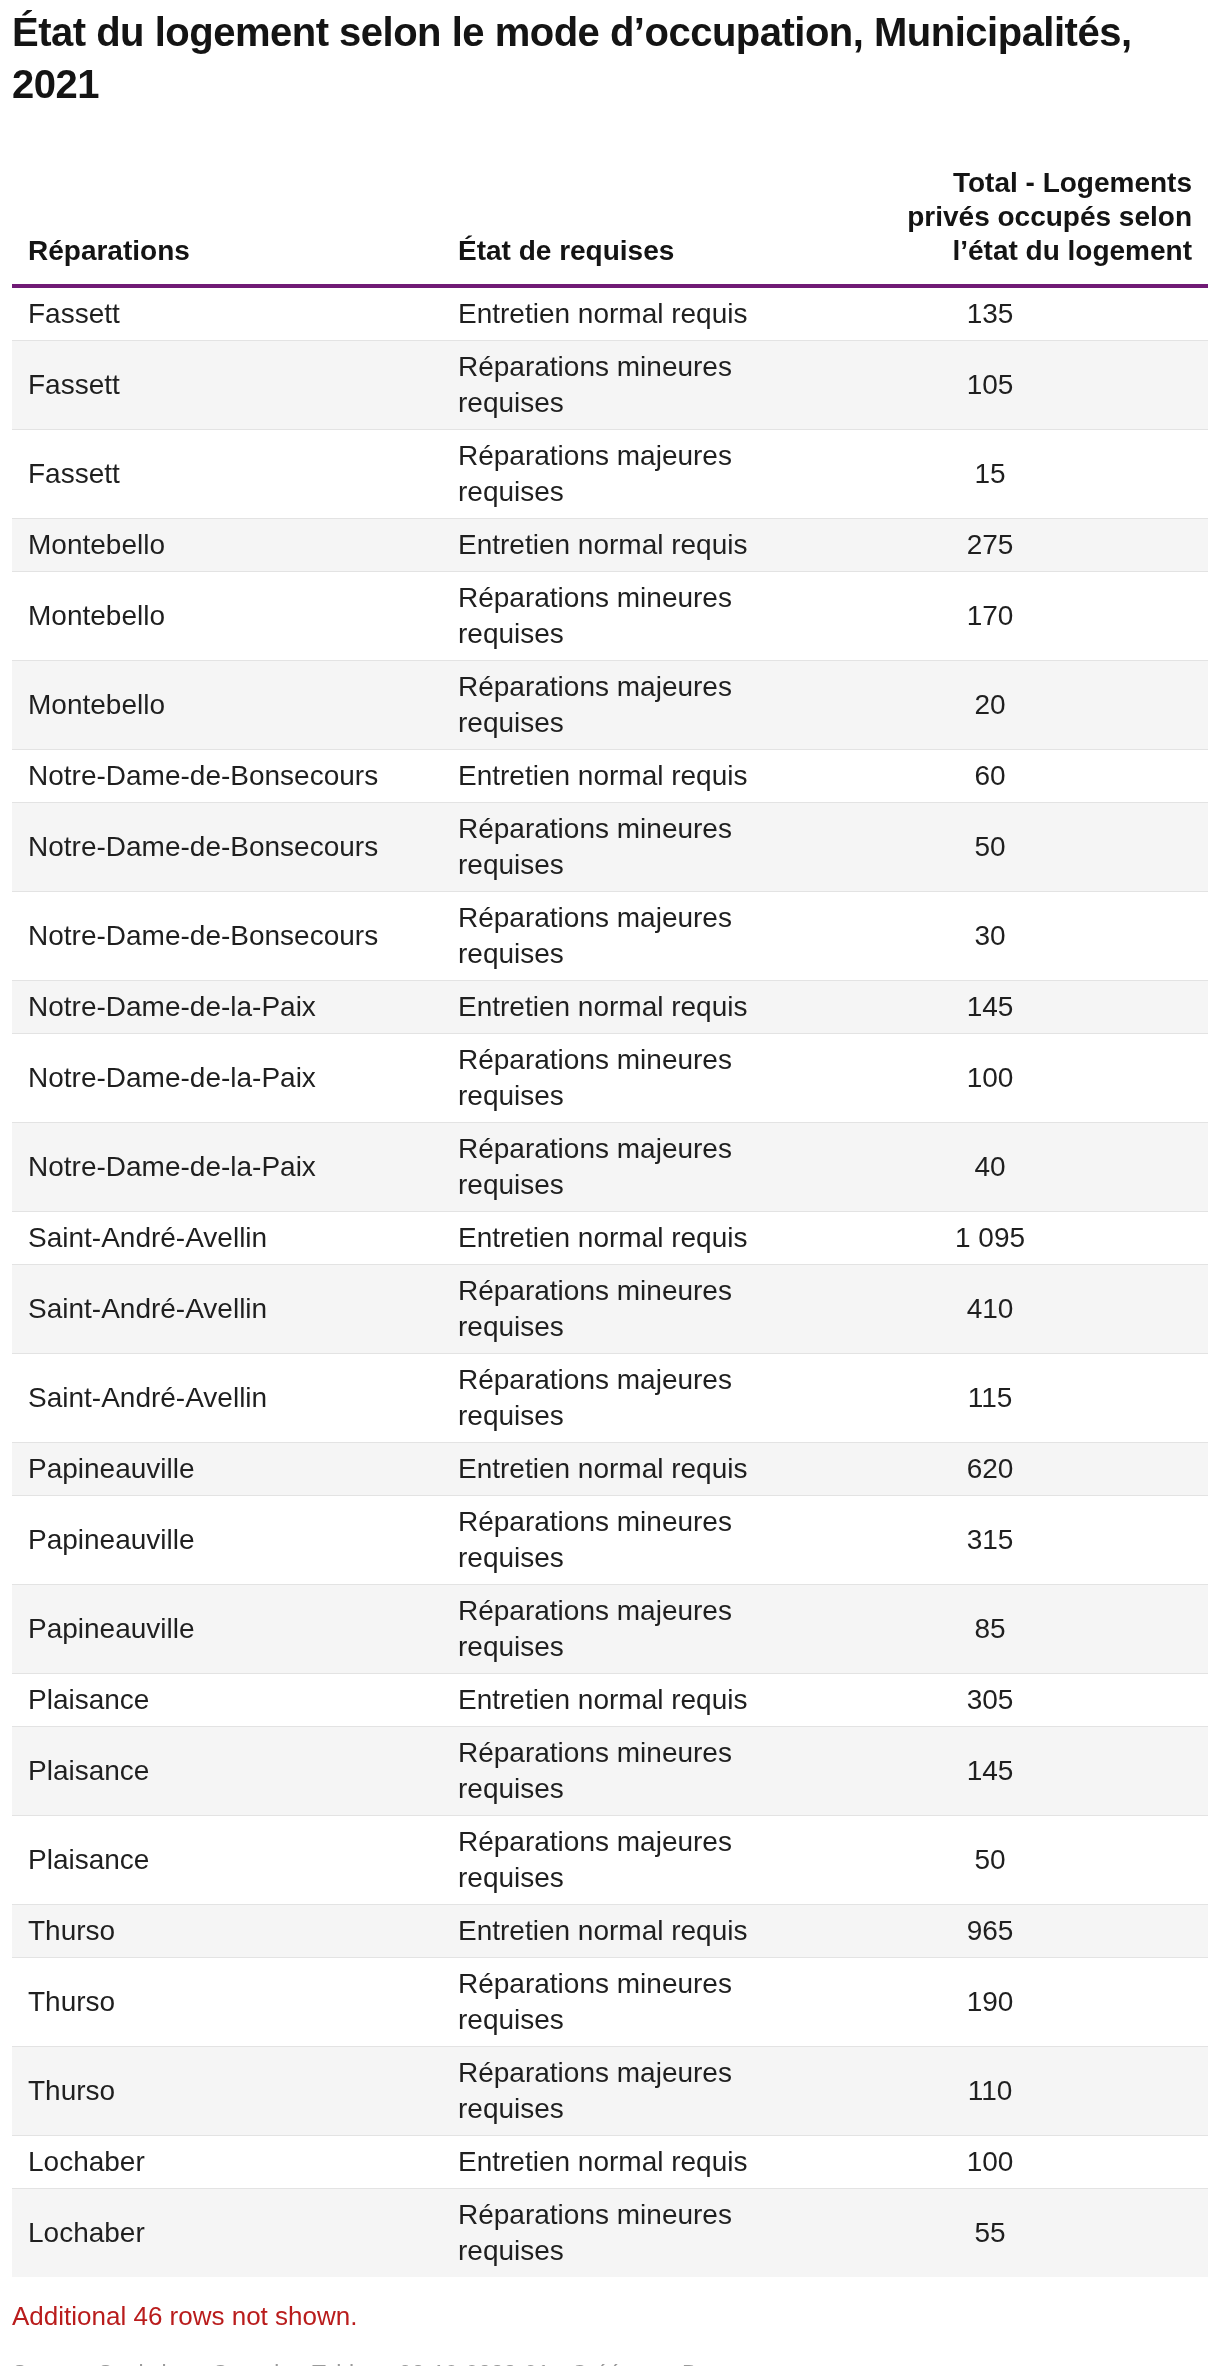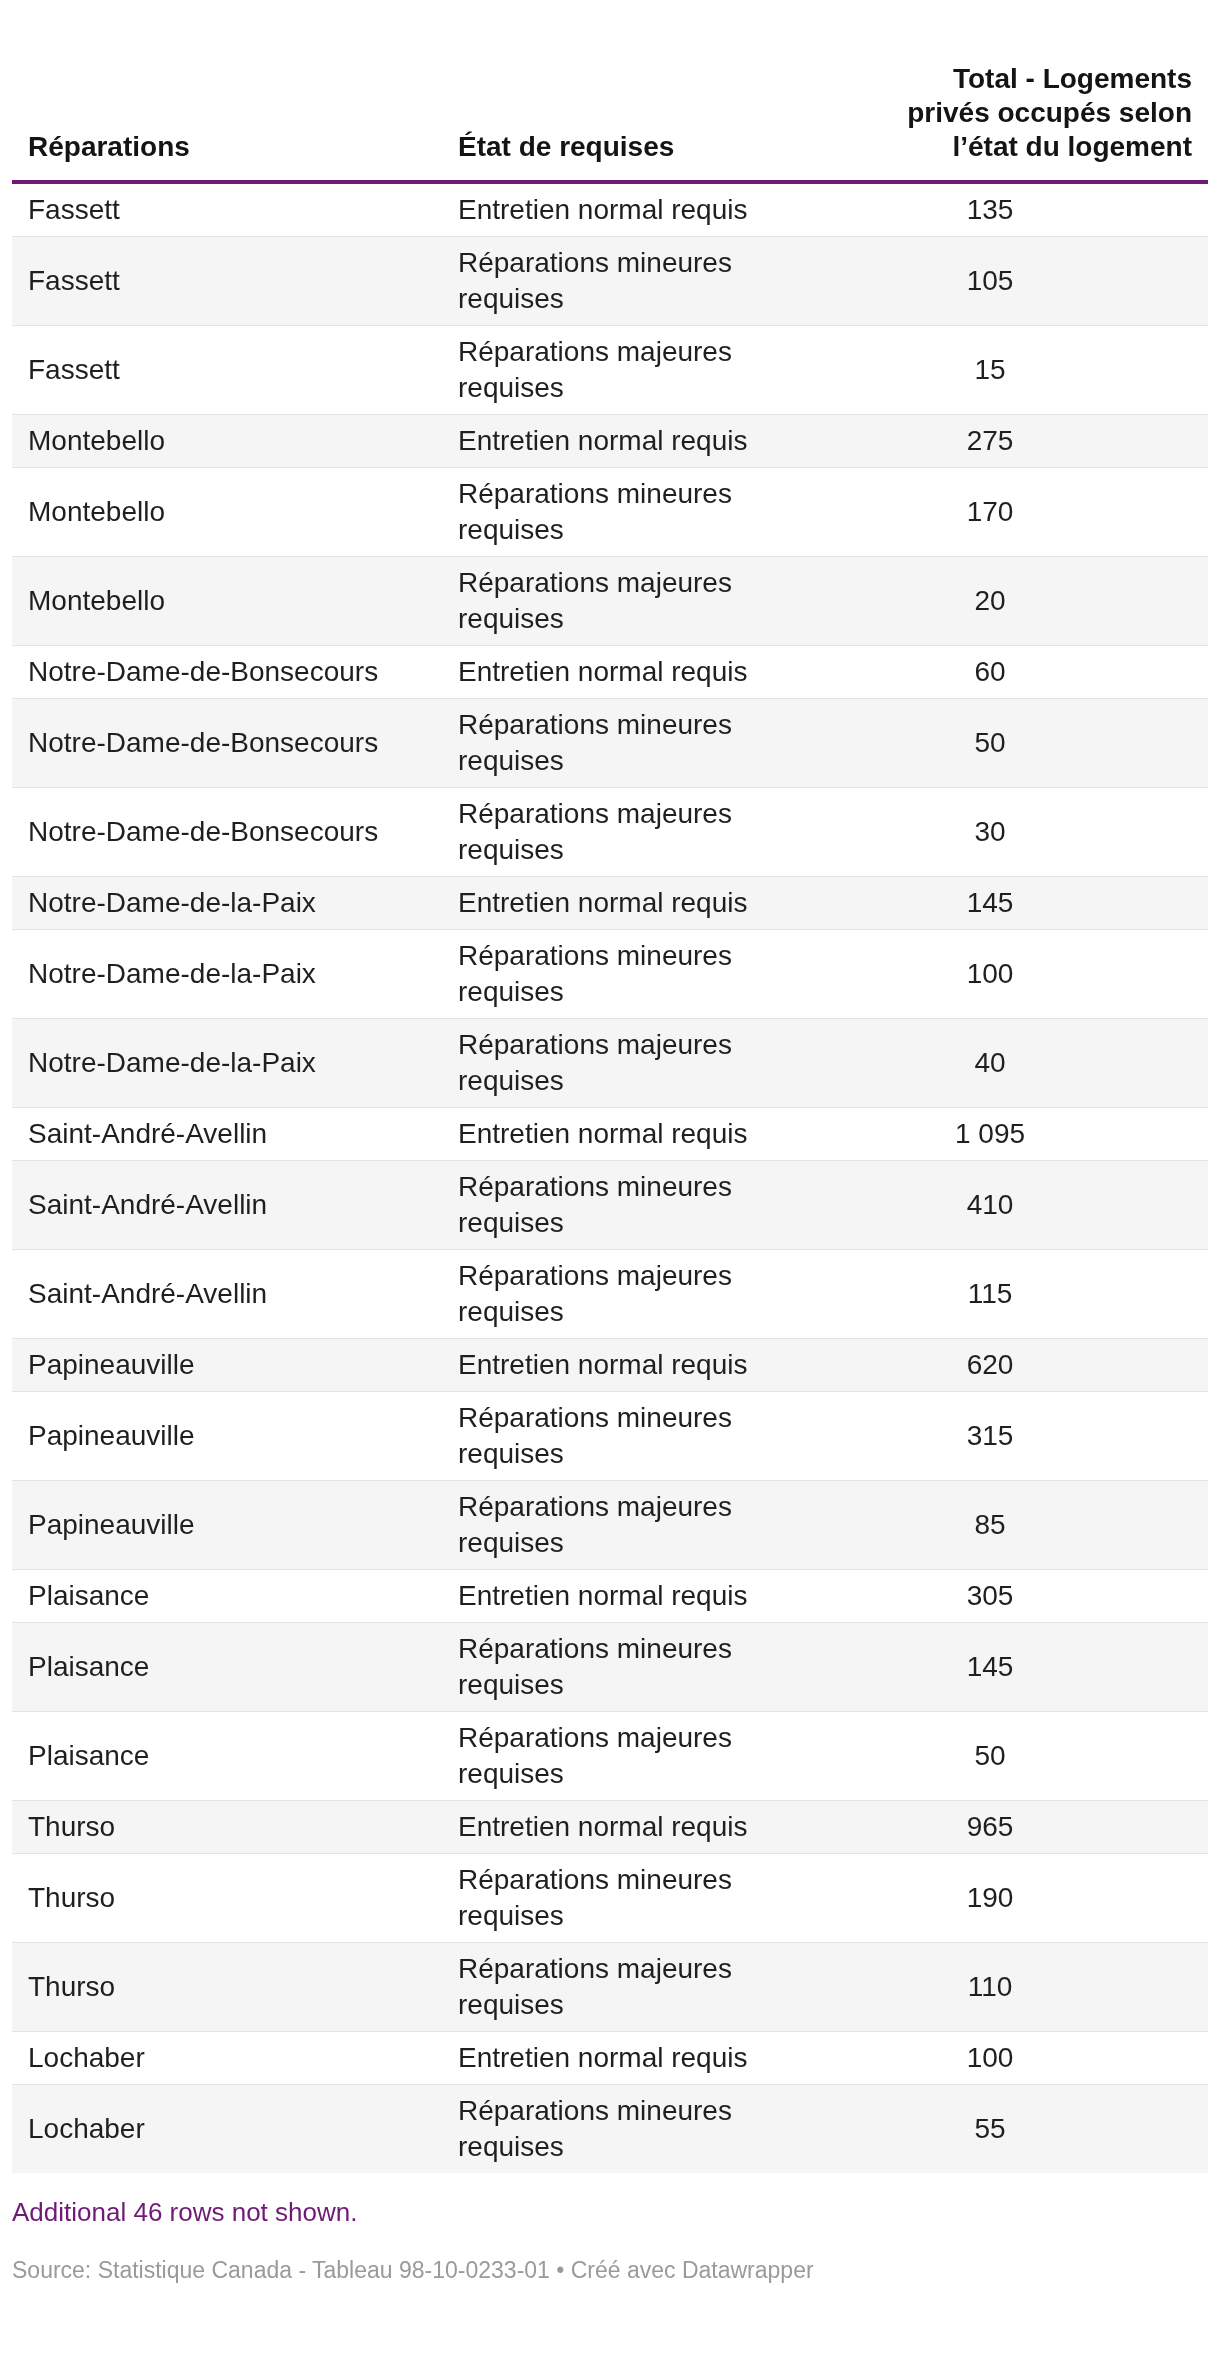--- a/index.html
+++ b/index.html
@@ -57,34 +57,35 @@
   }
   tbody td.first { padding-left: 16px; }
   tbody td.num { text-align: center; padding-right: 16px; }
   tbody tr { border-top: 1px solid #e3e3e3; }
   tbody tr:first-child { border-top: none; }
   tbody tr:nth-child(even) { background: #f5f5f5; }
   p.rows-note {
     margin: 22px 0 0 0;
     font-size: 26px;
     line-height: 34px;
-    color: #701a75;
+    color: #b91c1c;
   }
   p.source-line {
     margin: 26px 0 0 0;
     font-size: 23px;
     line-height: 30px;
     color: #9a9a9a;
   }
 </style>
 </head>
 <body>
 
 <div class="page">
 
+  <h1 class="chart-title">État du logement selon le mode d’occupation, Municipalités, 2021</h1>
 
   <table class="dw-table">
     <colgroup>
       <col class="c1">
         <col class="c2">
         <col class="c3">
     </colgroup>
     <thead>
       <tr>
         <th class="first">Réparations</th>

